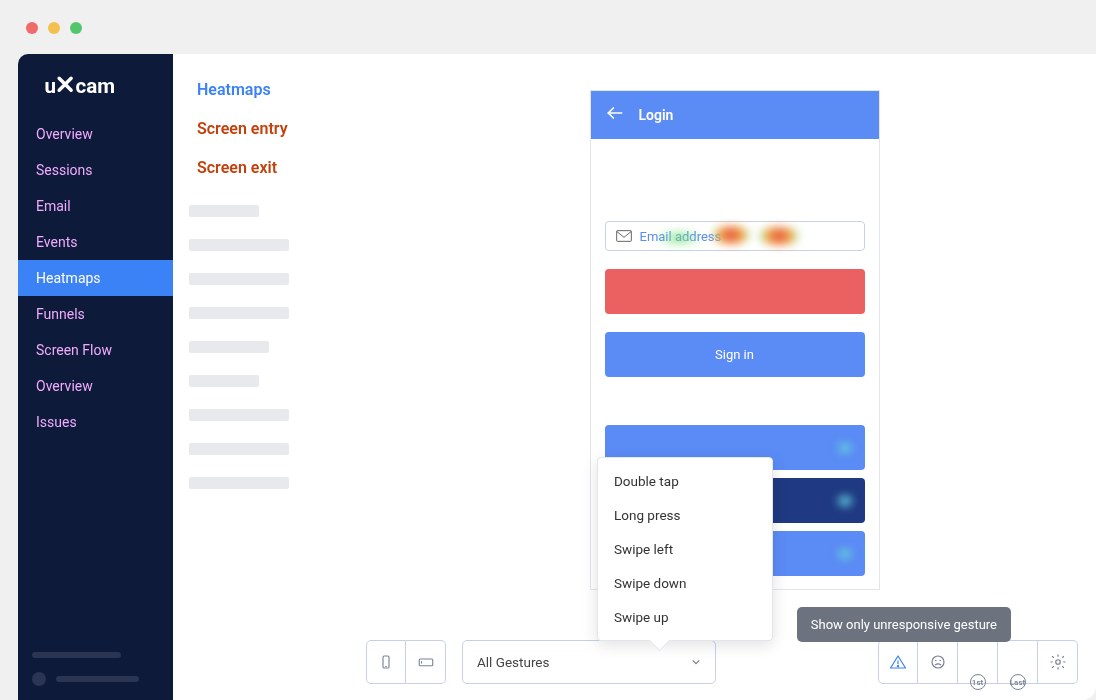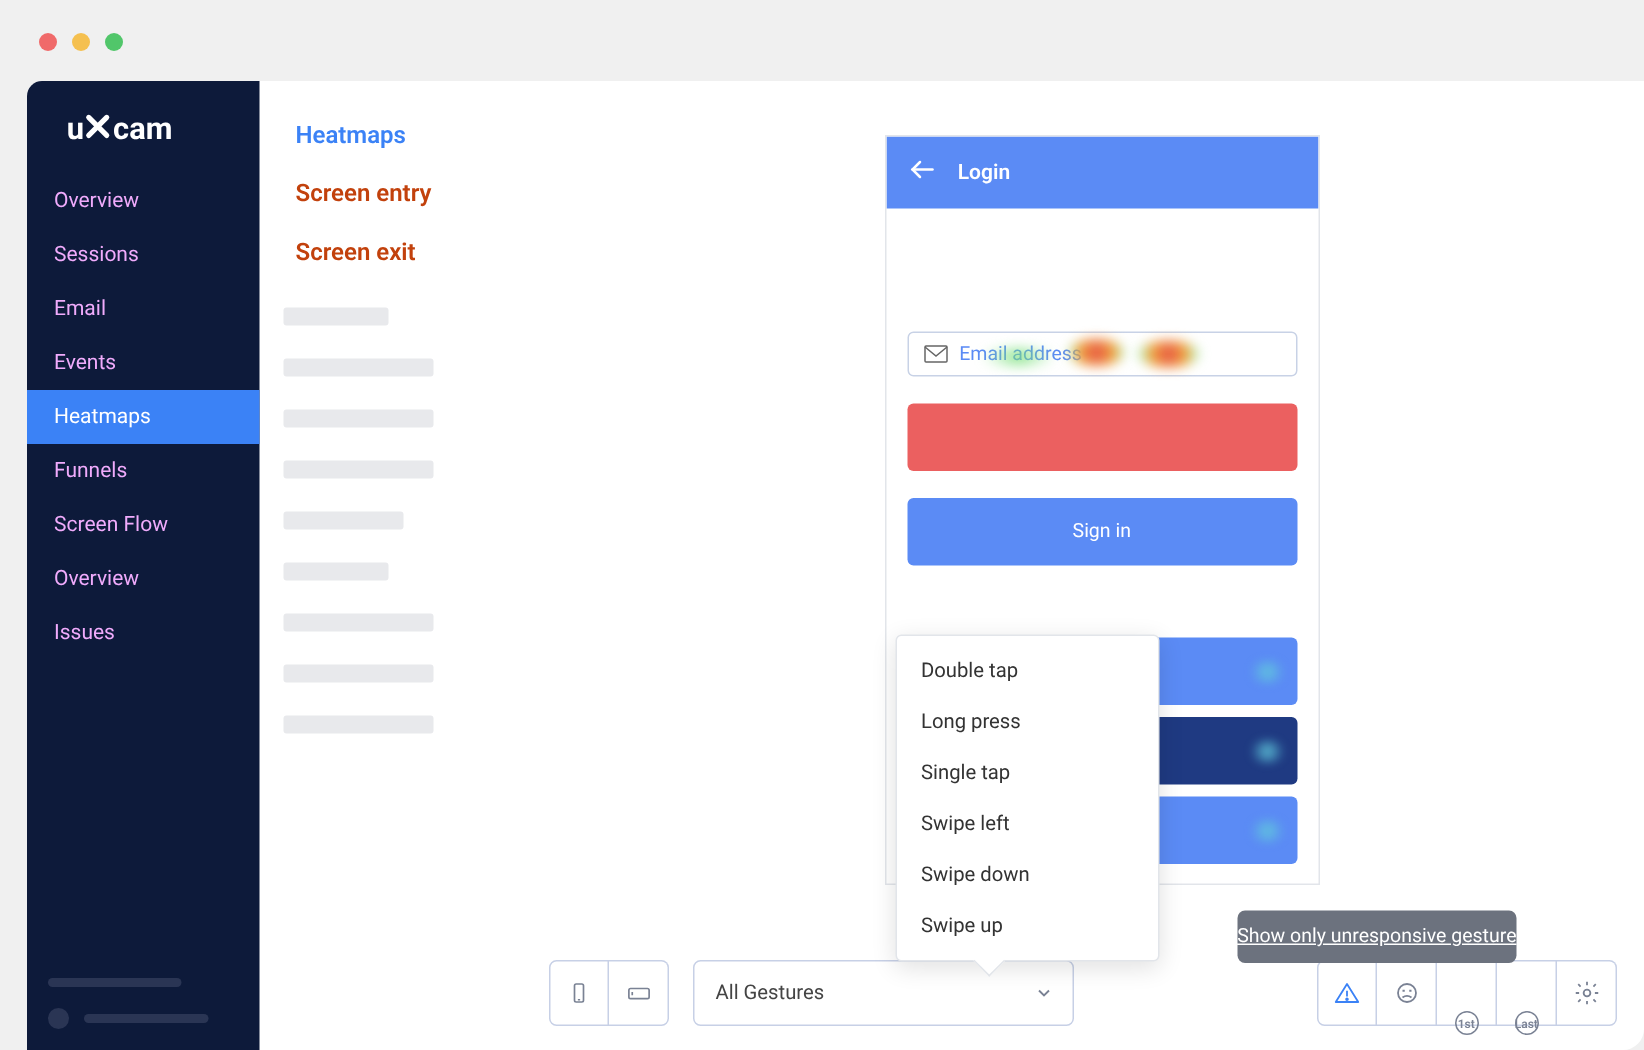--- a/index.html
+++ b/index.html
@@ -185,24 +185,23 @@
   }
 
   
   .tooltip {
     position: absolute;
     right: 85px;
     bottom: 58px;
     background: #6c727e;
     color: #fff;
     font-size: 13px;
-    padding: 10px 0;
+    padding: 10px 14px;
     border-radius: 5px;
     z-index: 20;
-    text-decoration: underline;
   }
 
   
   .toolbar {
     position: absolute;
     left: 366px;
     right: 18px;
     bottom: 16px;
     height: 44px;
     display: flex;
@@ -346,21 +345,20 @@
       </div>
     </div>
 
   </div>
 
 </div>
 
 <div class="dropdown-pop">
   <div class="dd-item">Double tap</div>
   <div class="dd-item">Long press</div>
-  <div class="dd-item">Single tap</div>
   <div class="dd-item">Swipe left</div>
   <div class="dd-item">Swipe down</div>
   <div class="dd-item">Swipe up</div>
 </div>
 
 <div class="tooltip">Show only unresponsive gesture</div>
 
 <div class="toolbar">
   <div class="orient-group">
     <div class="tb-btn orient-btn">

